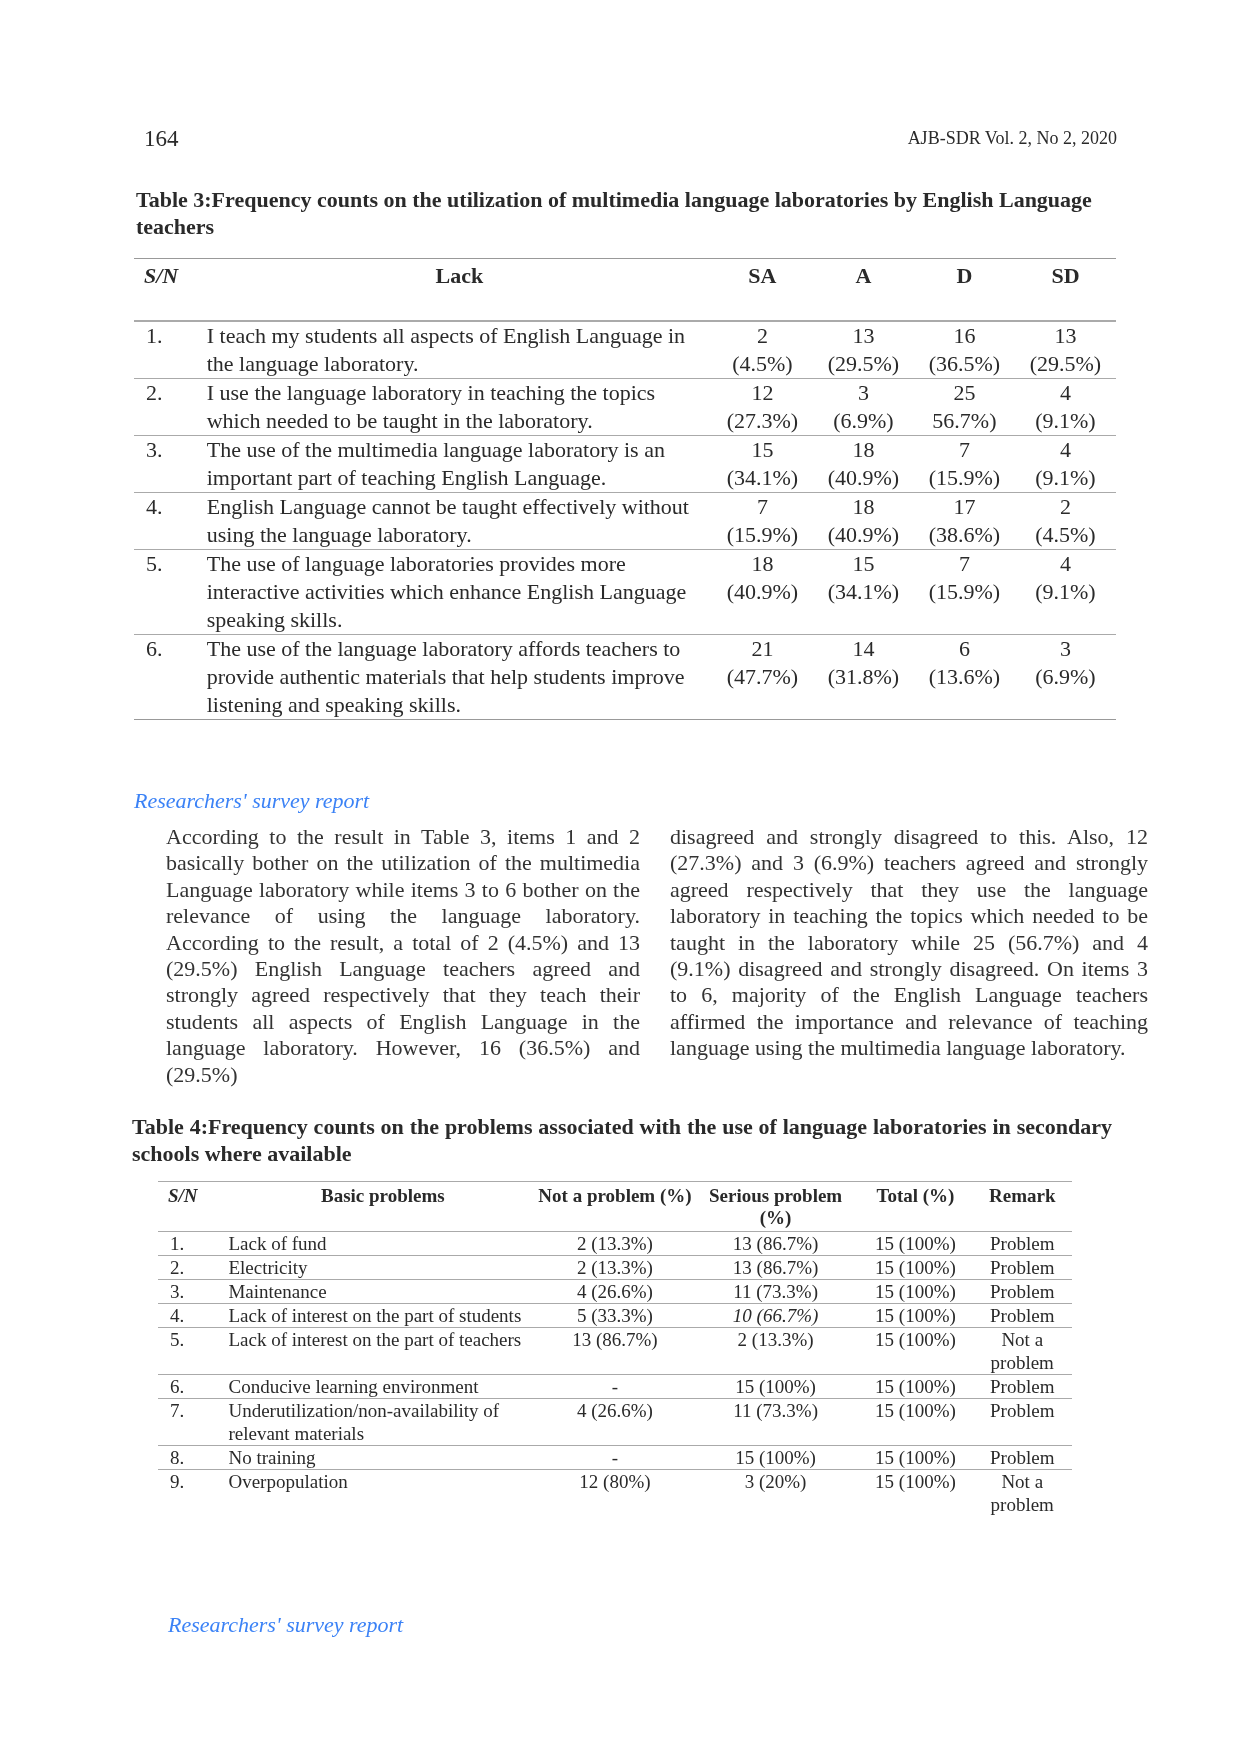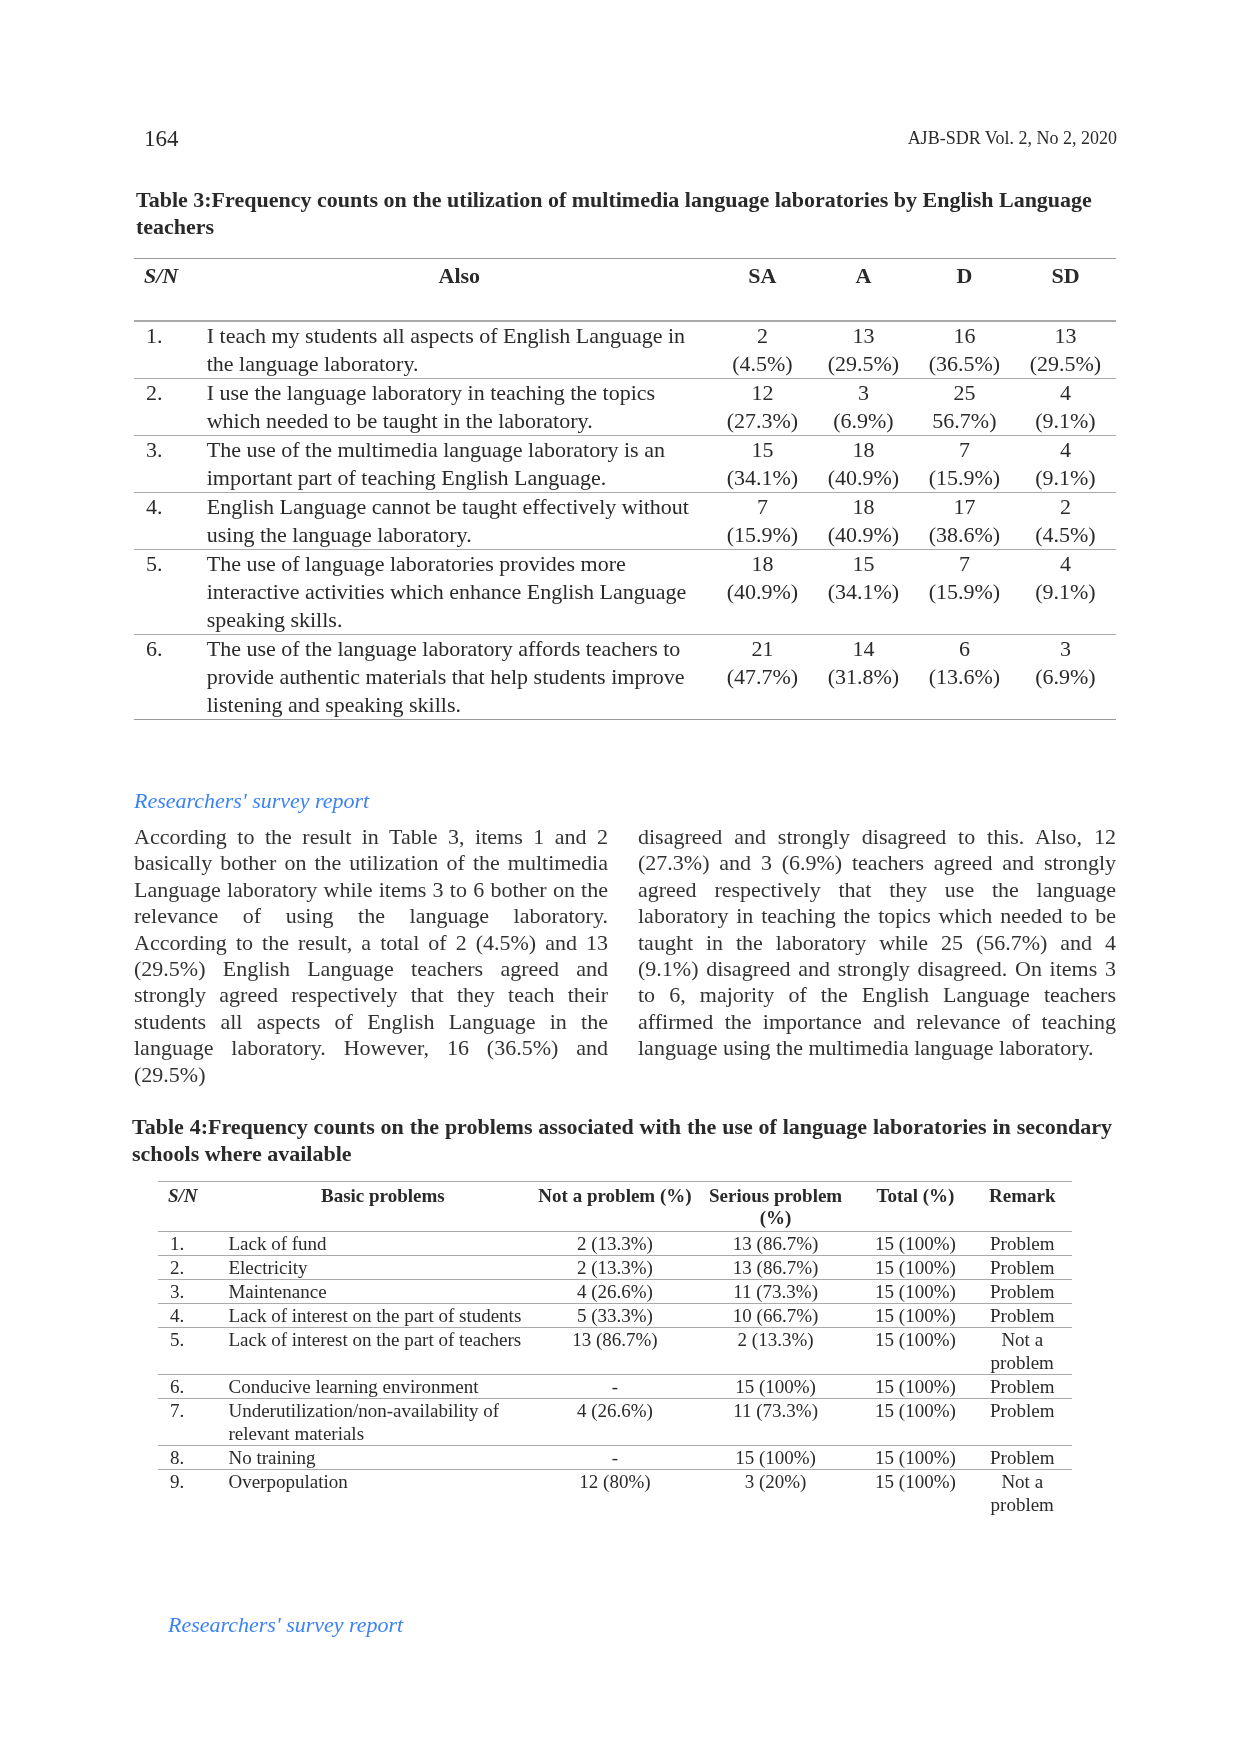--- a/index.html
+++ b/index.html
@@ -19,21 +19,21 @@
     .t3 td { vertical-align: top; line-height: 28px; padding: 0; border-top: 1.5px solid #aaa; }
     .t3 tr.first td { border-top: 2px solid #aaa; }
     .t3 tr.last td { border-bottom: 1.5px solid #999; }
     .t3 .sn { width: 60px; padding-left: 12px; }
     .t3 .item { width: 500px; }
     .t3 .num { width: 100px; text-align: center; }
     .t3 th.sn-h { font-style: italic; text-align: left; padding-left: 10px; }
     .source { font-style: italic; font-size: 22px; color: #3b82f6; }
     .src3 { left: 134px; top: 788px; }
     .src4 { left: 168px; top: 1612px; }
-    .para { font-size: 22px; line-height: 26.4px; text-align: justify; text-align-last: justify; color: #333; }
+    .para { font-size: 22px; line-height: 26.4px; text-align: justify; text-align-last: justify; color: #333; margin-left: 32px; }
     .para.last-left { text-align-last: left; }
     .col1 { left: 134px; top: 824px; width: 474px; }
     .col2 { left: 638px; top: 824px; width: 478px; }
     .t4 { left: 158px; top: 1181px; width: 914px; font-size: 19px; }
     .t4 th { font-weight: bold; font-size: 19px; line-height: 22px; vertical-align: top; padding: 3px 0 2px; border-top: 1.5px solid #aaa; }
     .t4 td { vertical-align: top; line-height: 23px; padding: 0; border-top: 1.5px solid #aaa; }
     .t4 tr.last td { border-bottom: 1.5px solid #999; }
     .t4 .sn { width: 56px; padding-left: 12px; }
     .t4 .prob { width: 298px; }
     .t4 .c { text-align: center; }
@@ -45,21 +45,21 @@
 
 <div class="abs page-num">164</div>
 <div class="abs journal">AJB-SDR Vol. 2, No 2, 2020</div>
 
 <div class="abs caption cap3">Table 3:Frequency counts on the utilization of multimedia language laboratories by English Language teachers</div>
 
 <table class="abs t3">
   <thead>
     <tr>
       <th class="sn-h">S/N</th>
-      <th>Also</th>
+      <th>Lack</th>
       <th>SA</th>
       <th>A</th>
       <th>D</th>
       <th>SD</th>
     </tr>
   </thead>
   <tbody id="t3-body">
       <tr class="first">
         <td class="sn" style="white-space: pre-line;">1.</td>
         <td class="item" style="white-space: pre-line;">I teach my students all aspects of English Language in the language laboratory.</td>
@@ -175,21 +175,21 @@
         <td class="prob" style="white-space: pre-line;">Maintenance</td>
         <td class="c w1" style="white-space: pre-line;">4 (26.6%)</td>
         <td class="c w2" style="white-space: pre-line;">11 (73.3%)</td>
         <td class="c w3" style="white-space: pre-line;">15 (100%)</td>
         <td class="c w4" style="white-space: pre-line;">Problem</td>
       </tr>
       <tr>
         <td class="sn" style="white-space: pre-line;">4.</td>
         <td class="prob" style="white-space: pre-line;">Lack of interest on the part of students</td>
         <td class="c w1" style="white-space: pre-line;">5 (33.3%)</td>
-        <td class="c w2" style="white-space: pre-line;">10 (66.7%)</td>
+        <td class="c w2" style="white-space: pre-line; font-style: italic;">10 (66.7%)</td>
         <td class="c w3" style="white-space: pre-line;">15 (100%)</td>
         <td class="c w4" style="white-space: pre-line;">Problem</td>
       </tr>
       <tr>
         <td class="sn" style="white-space: pre-line;">5.</td>
         <td class="prob" style="white-space: pre-line;">Lack of interest on the part of teachers</td>
         <td class="c w1" style="white-space: pre-line;">13 (86.7%)</td>
         <td class="c w2" style="white-space: pre-line;">2 (13.3%)</td>
         <td class="c w3" style="white-space: pre-line;">15 (100%)</td>
         <td class="c w4" style="white-space: pre-line;">Not a problem</td>

